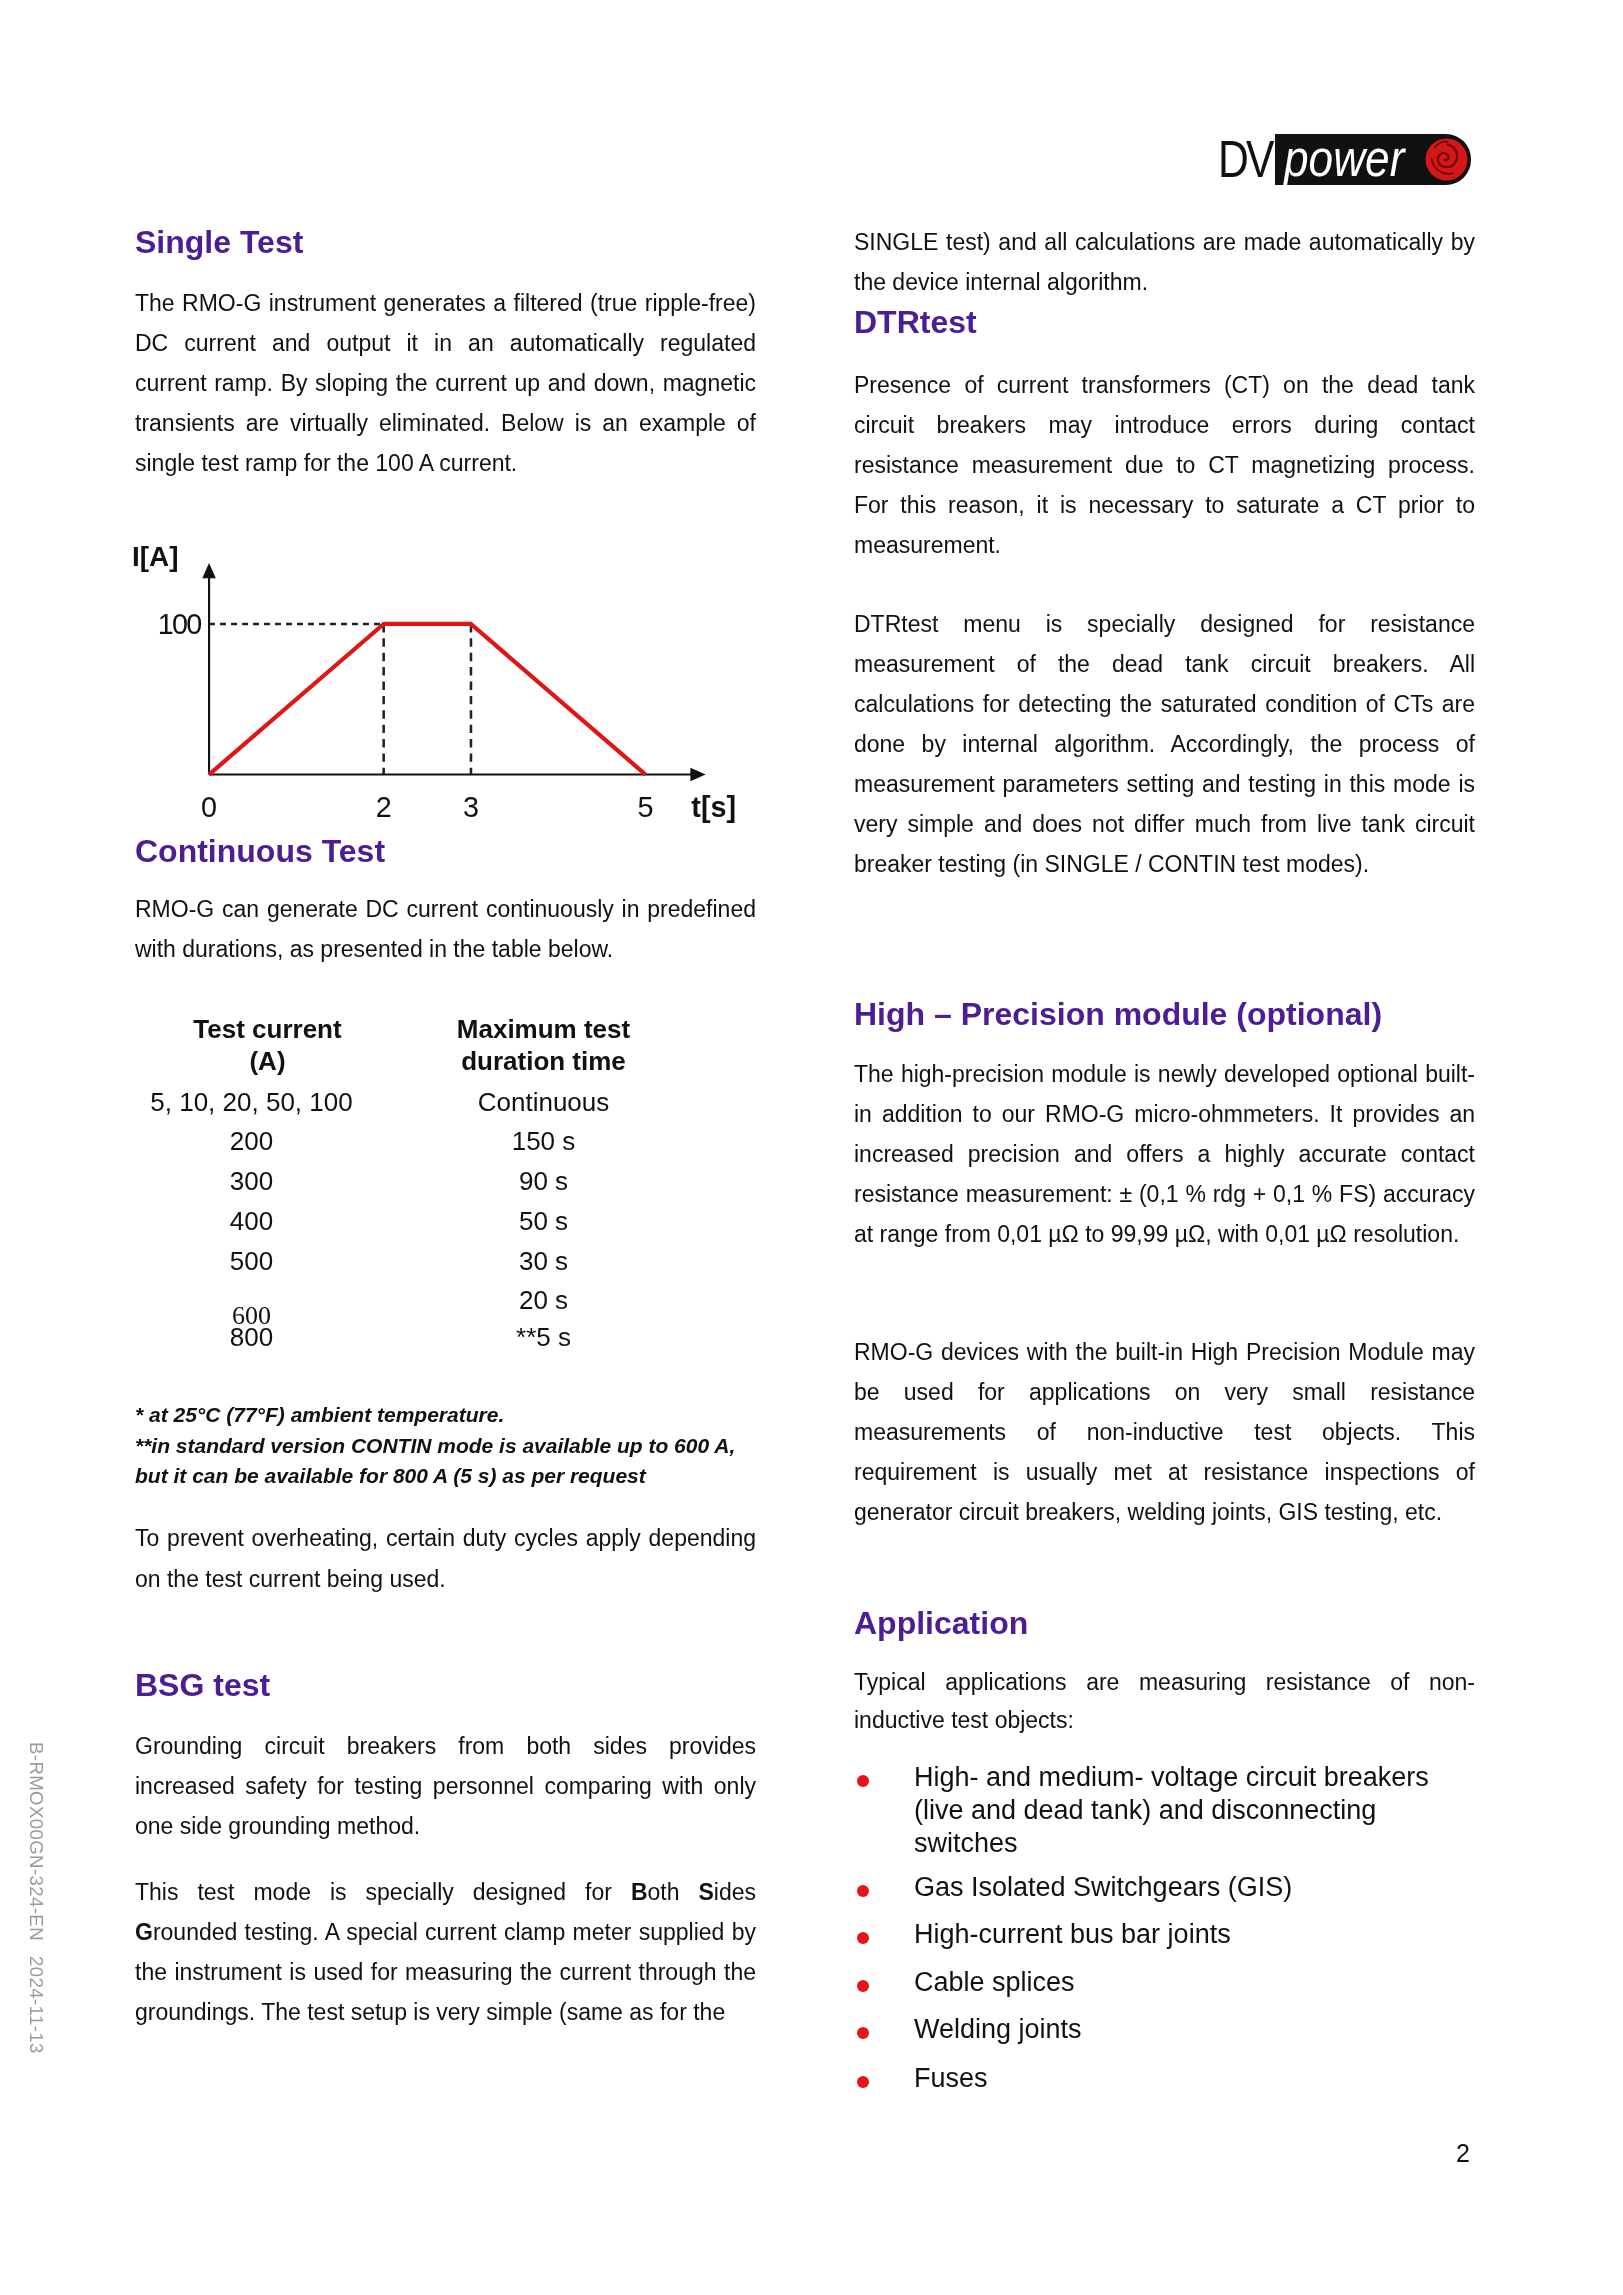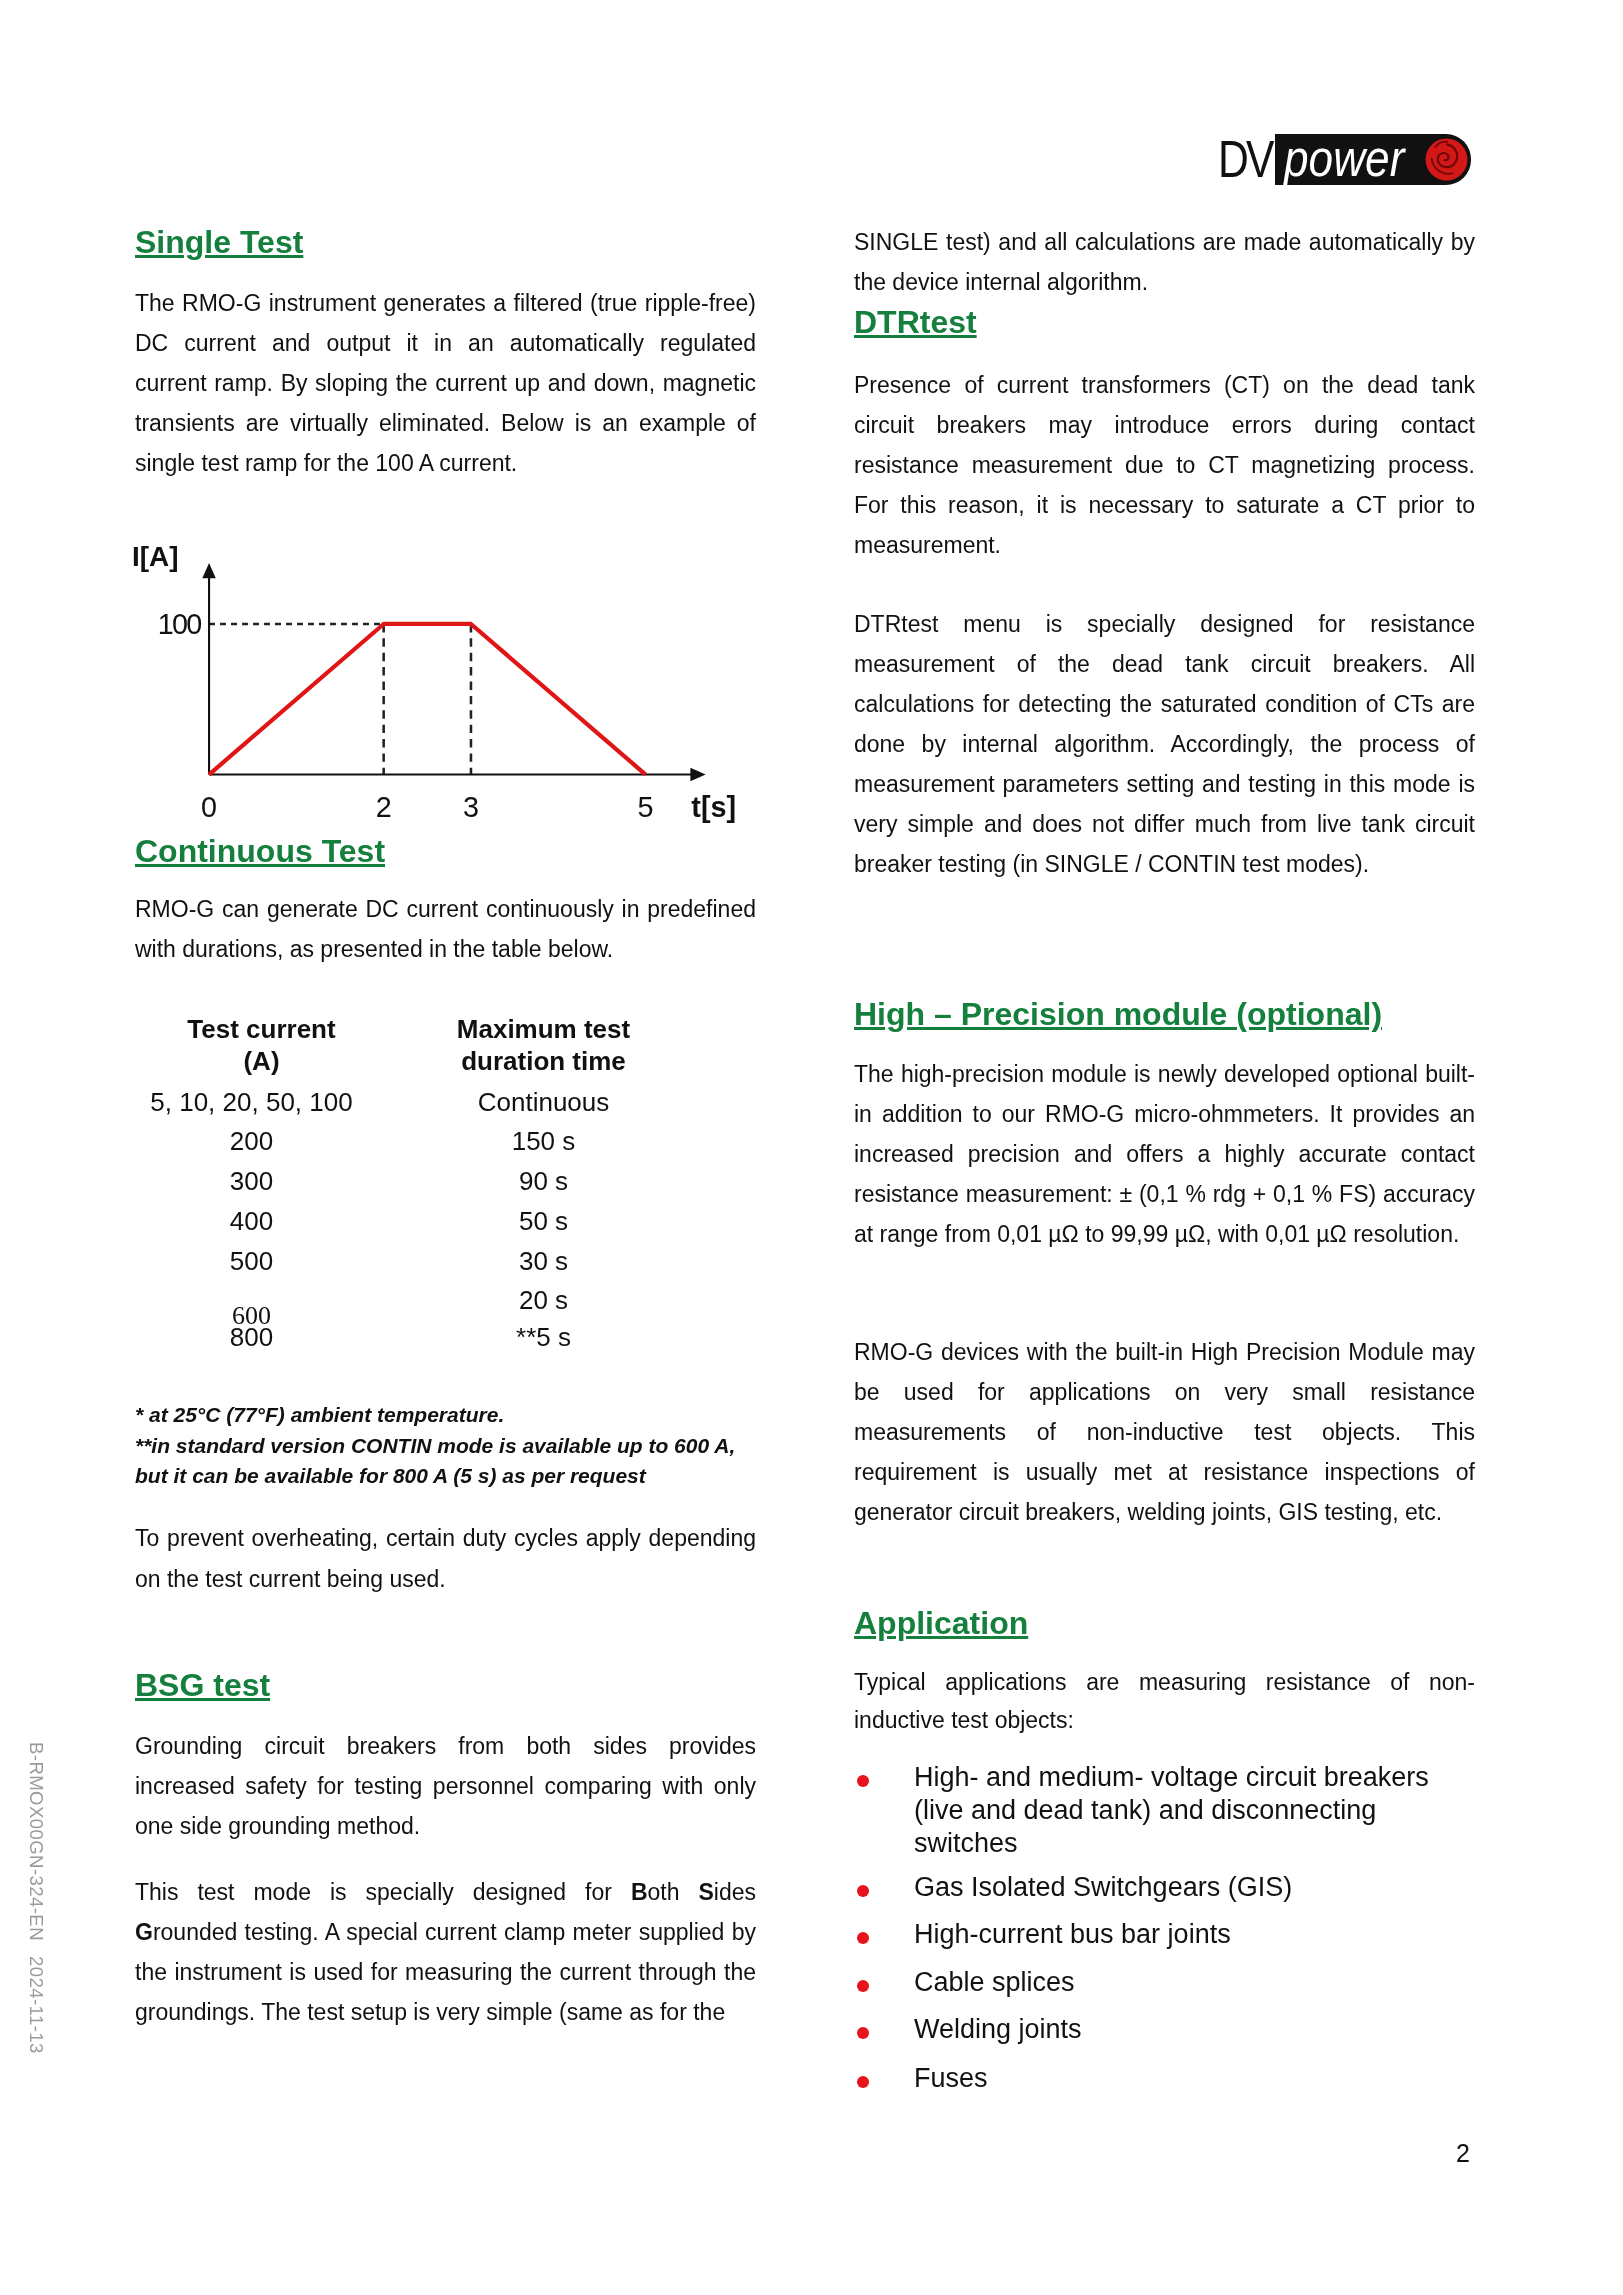--- a/index.html
+++ b/index.html
@@ -8,30 +8,30 @@
 
   .logo { position: absolute; left: 1218px; top: 131px; width: 258px; height: 57px; }
   .logo .dv { position: absolute; left: 0; top: 0; height: 57px; font-size: 52px; line-height: 57px;
               font-family: "Liberation Sans", sans-serif; color: #111; letter-spacing: -3.4px; transform: scaleX(0.82); transform-origin: left center; }
   .logo .pill { position: absolute; left: 57px; top: 3.4px; width: 196px; height: 51px; background: #111;
                 border-radius: 0 25px 25px 0; }
   .logo .power { position: absolute; left: 66px; top: 0; height: 57px; font-size: 52px; line-height: 54px;
                  font-style: italic; color: #fff; transform: scaleX(0.85); transform-origin: left center; }
   .logo .rose { position: absolute; left: 205px; top: 5px; width: 47px; height: 47px; }
 
-  .h { position: absolute; margin: 0; font-weight: bold; color: #15803d; font-size: 32px; line-height: 37px; white-space: nowrap; text-decoration: underline; }
+  .h { position: absolute; margin: 0; font-weight: bold; color: #4c1d95; font-size: 32px; line-height: 37px; white-space: nowrap; }
   .p { position: absolute; margin: 0; font-size: 23px; line-height: 40px; text-align: justify; text-align-last: left; width: 621px; }
 
   .chart { position: absolute; left: 127px; top: 541px; width: 626px; height: 292px; }
   .chart svg { width: 626px; height: 292px; display: block; }
   .chart text { font-family: "Liberation Sans", sans-serif; }
 
   .tbl { position: absolute; left: 135px; top: 1013px; width: 621px; }
   .tbl .hdr { position: absolute; font-weight: bold; font-size: 26px; line-height: 32px; text-align: center; }
-  .tbl .hdr.c1 { left: 10px; width: 233px; }
+  .tbl .hdr.c1 { left: 16px; width: 233px; }
   .tbl .hdr.c2 { left: 292px; width: 233px; }
   .tbl .cell { position: absolute; font-size: 26px; line-height: 32px; text-align: center; }
   .tbl .cell.c1 { left: 0; width: 233px; }
   .tbl .cell.c2 { left: 292px; width: 233px; }
 
   .note { position: absolute; left: 135px; font-size: 21px; line-height: 30px; font-weight: bold; font-style: italic; white-space: nowrap; text-align: center; }
 
   .bullets { position: absolute; left: 854px; top: 1761px; width: 621px; list-style: none; margin: 0; padding: 0; }
   .bullets li { position: absolute; left: 0; width: 621px; }
   .bullets .dot { position: absolute; left: 3.4px; top: 14.4px; width: 12px; height: 12px; border-radius: 50%; background: #e8141b; }

